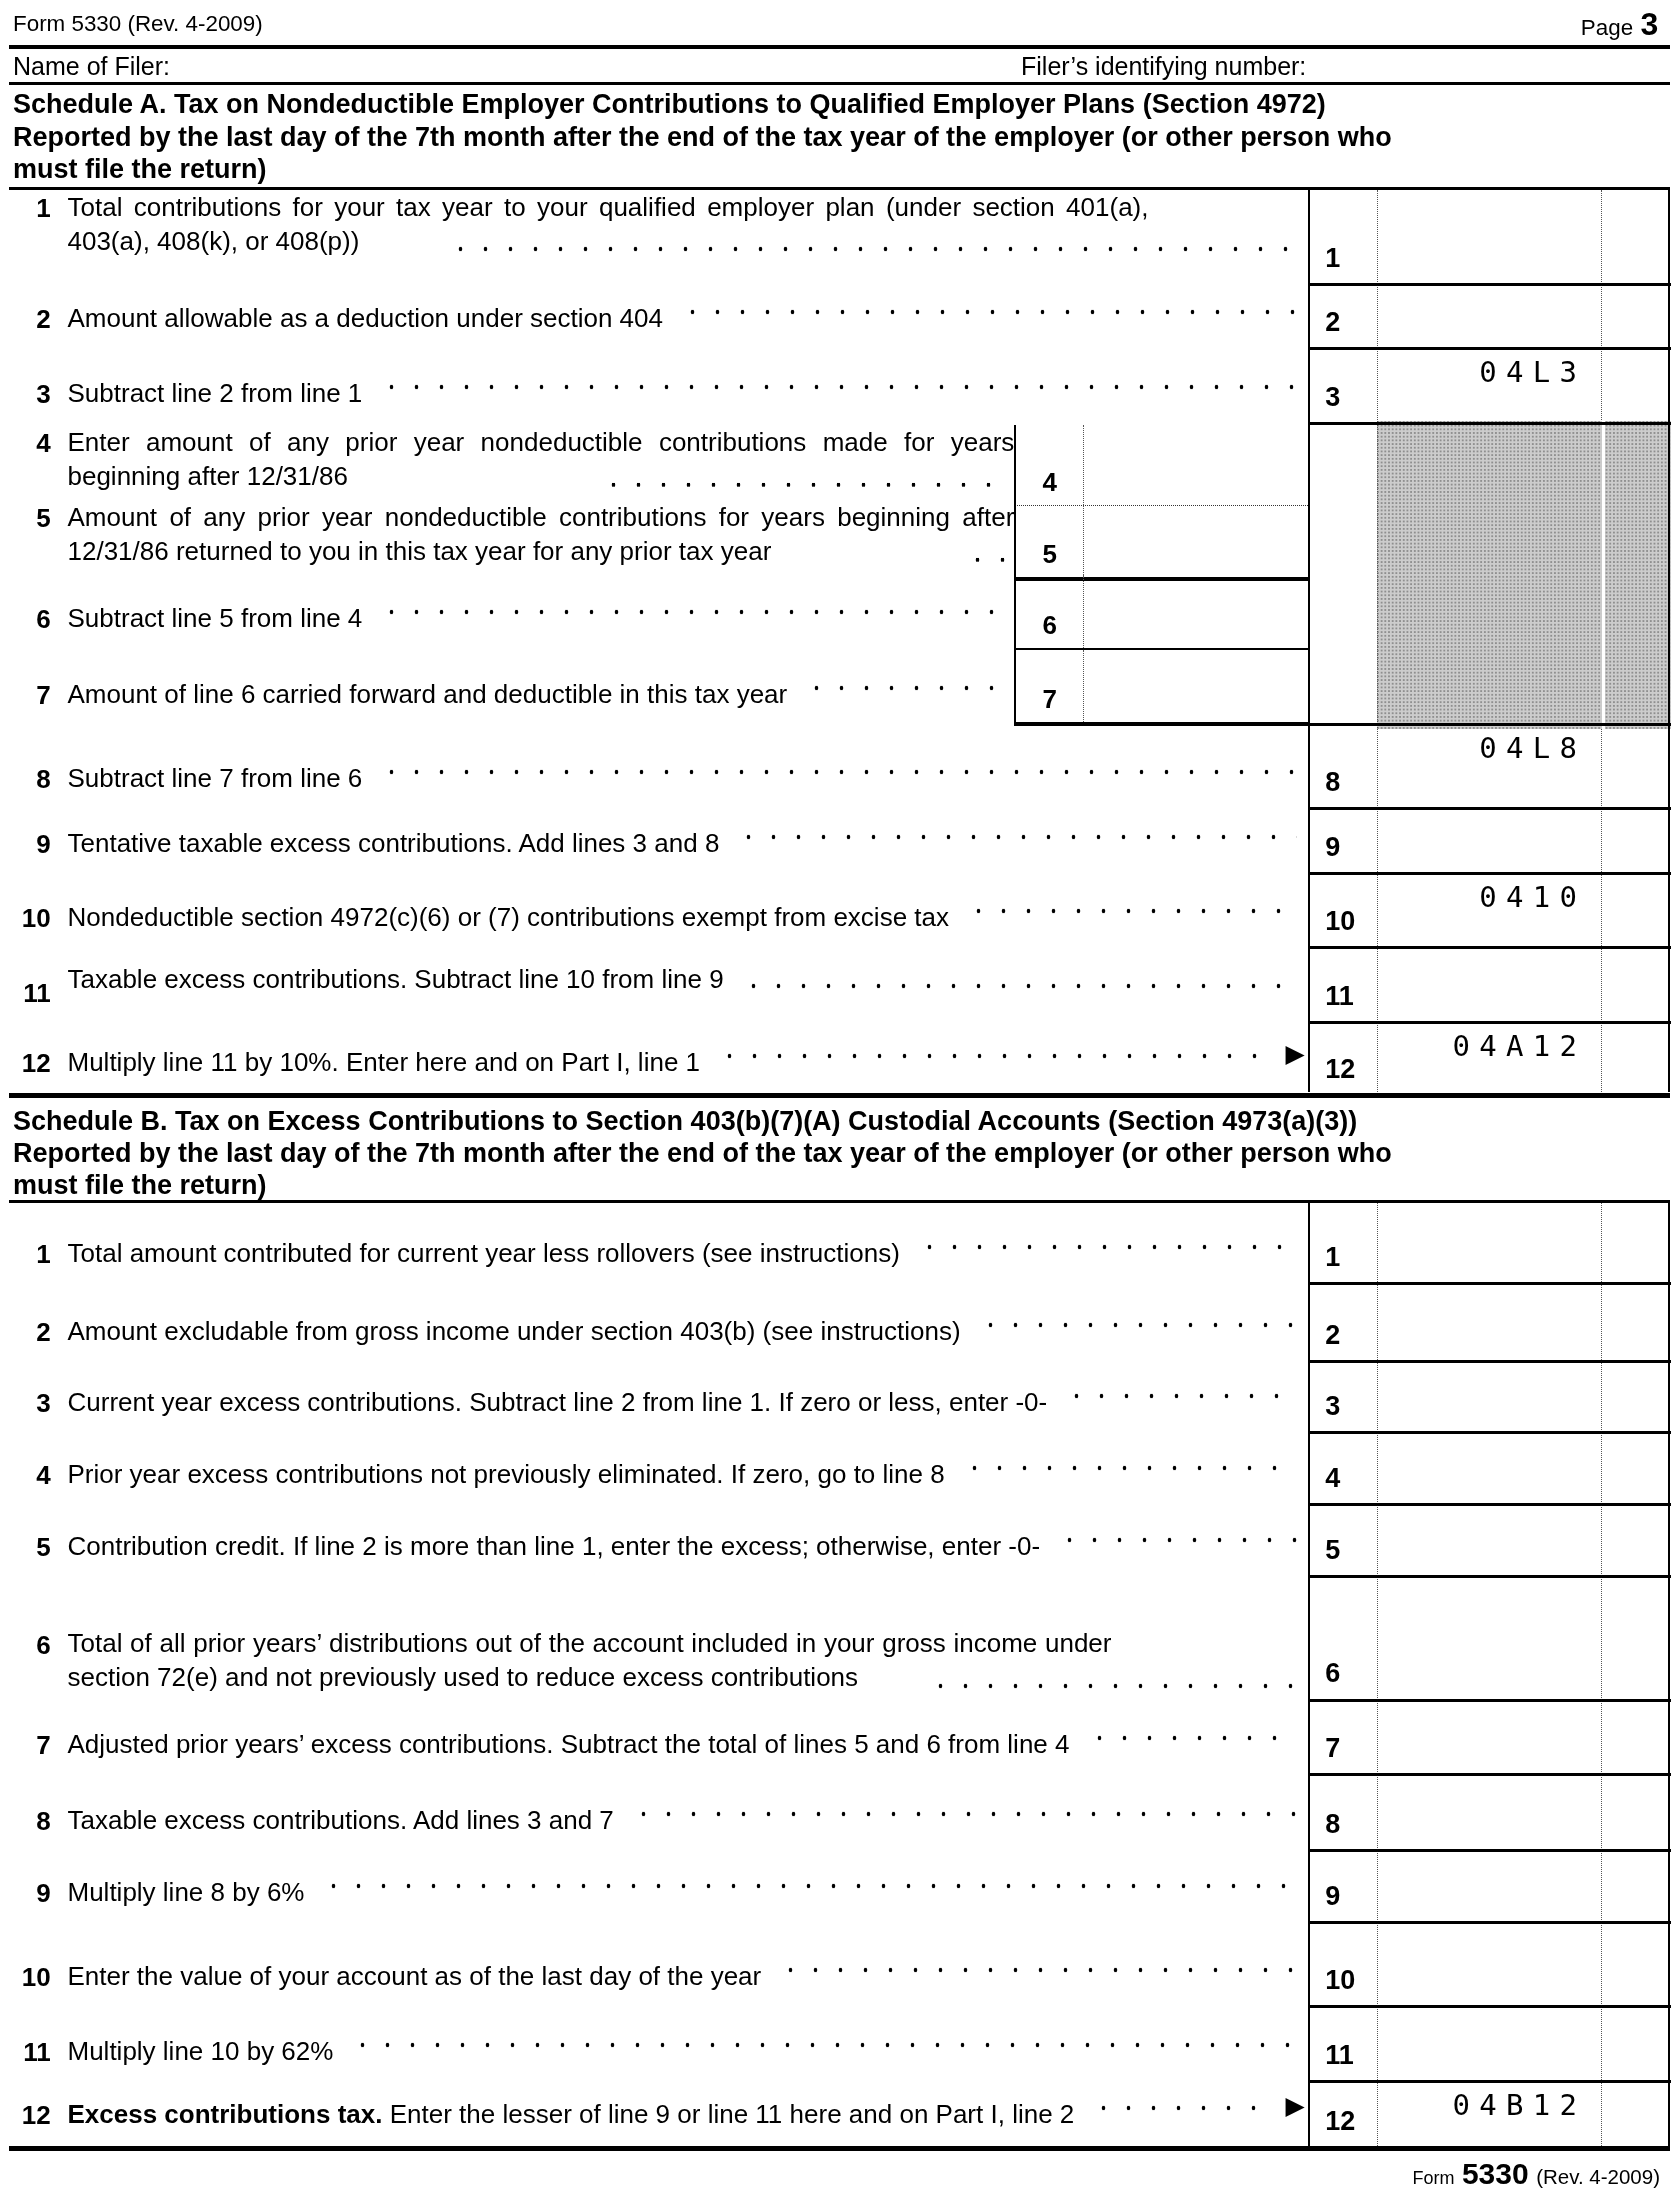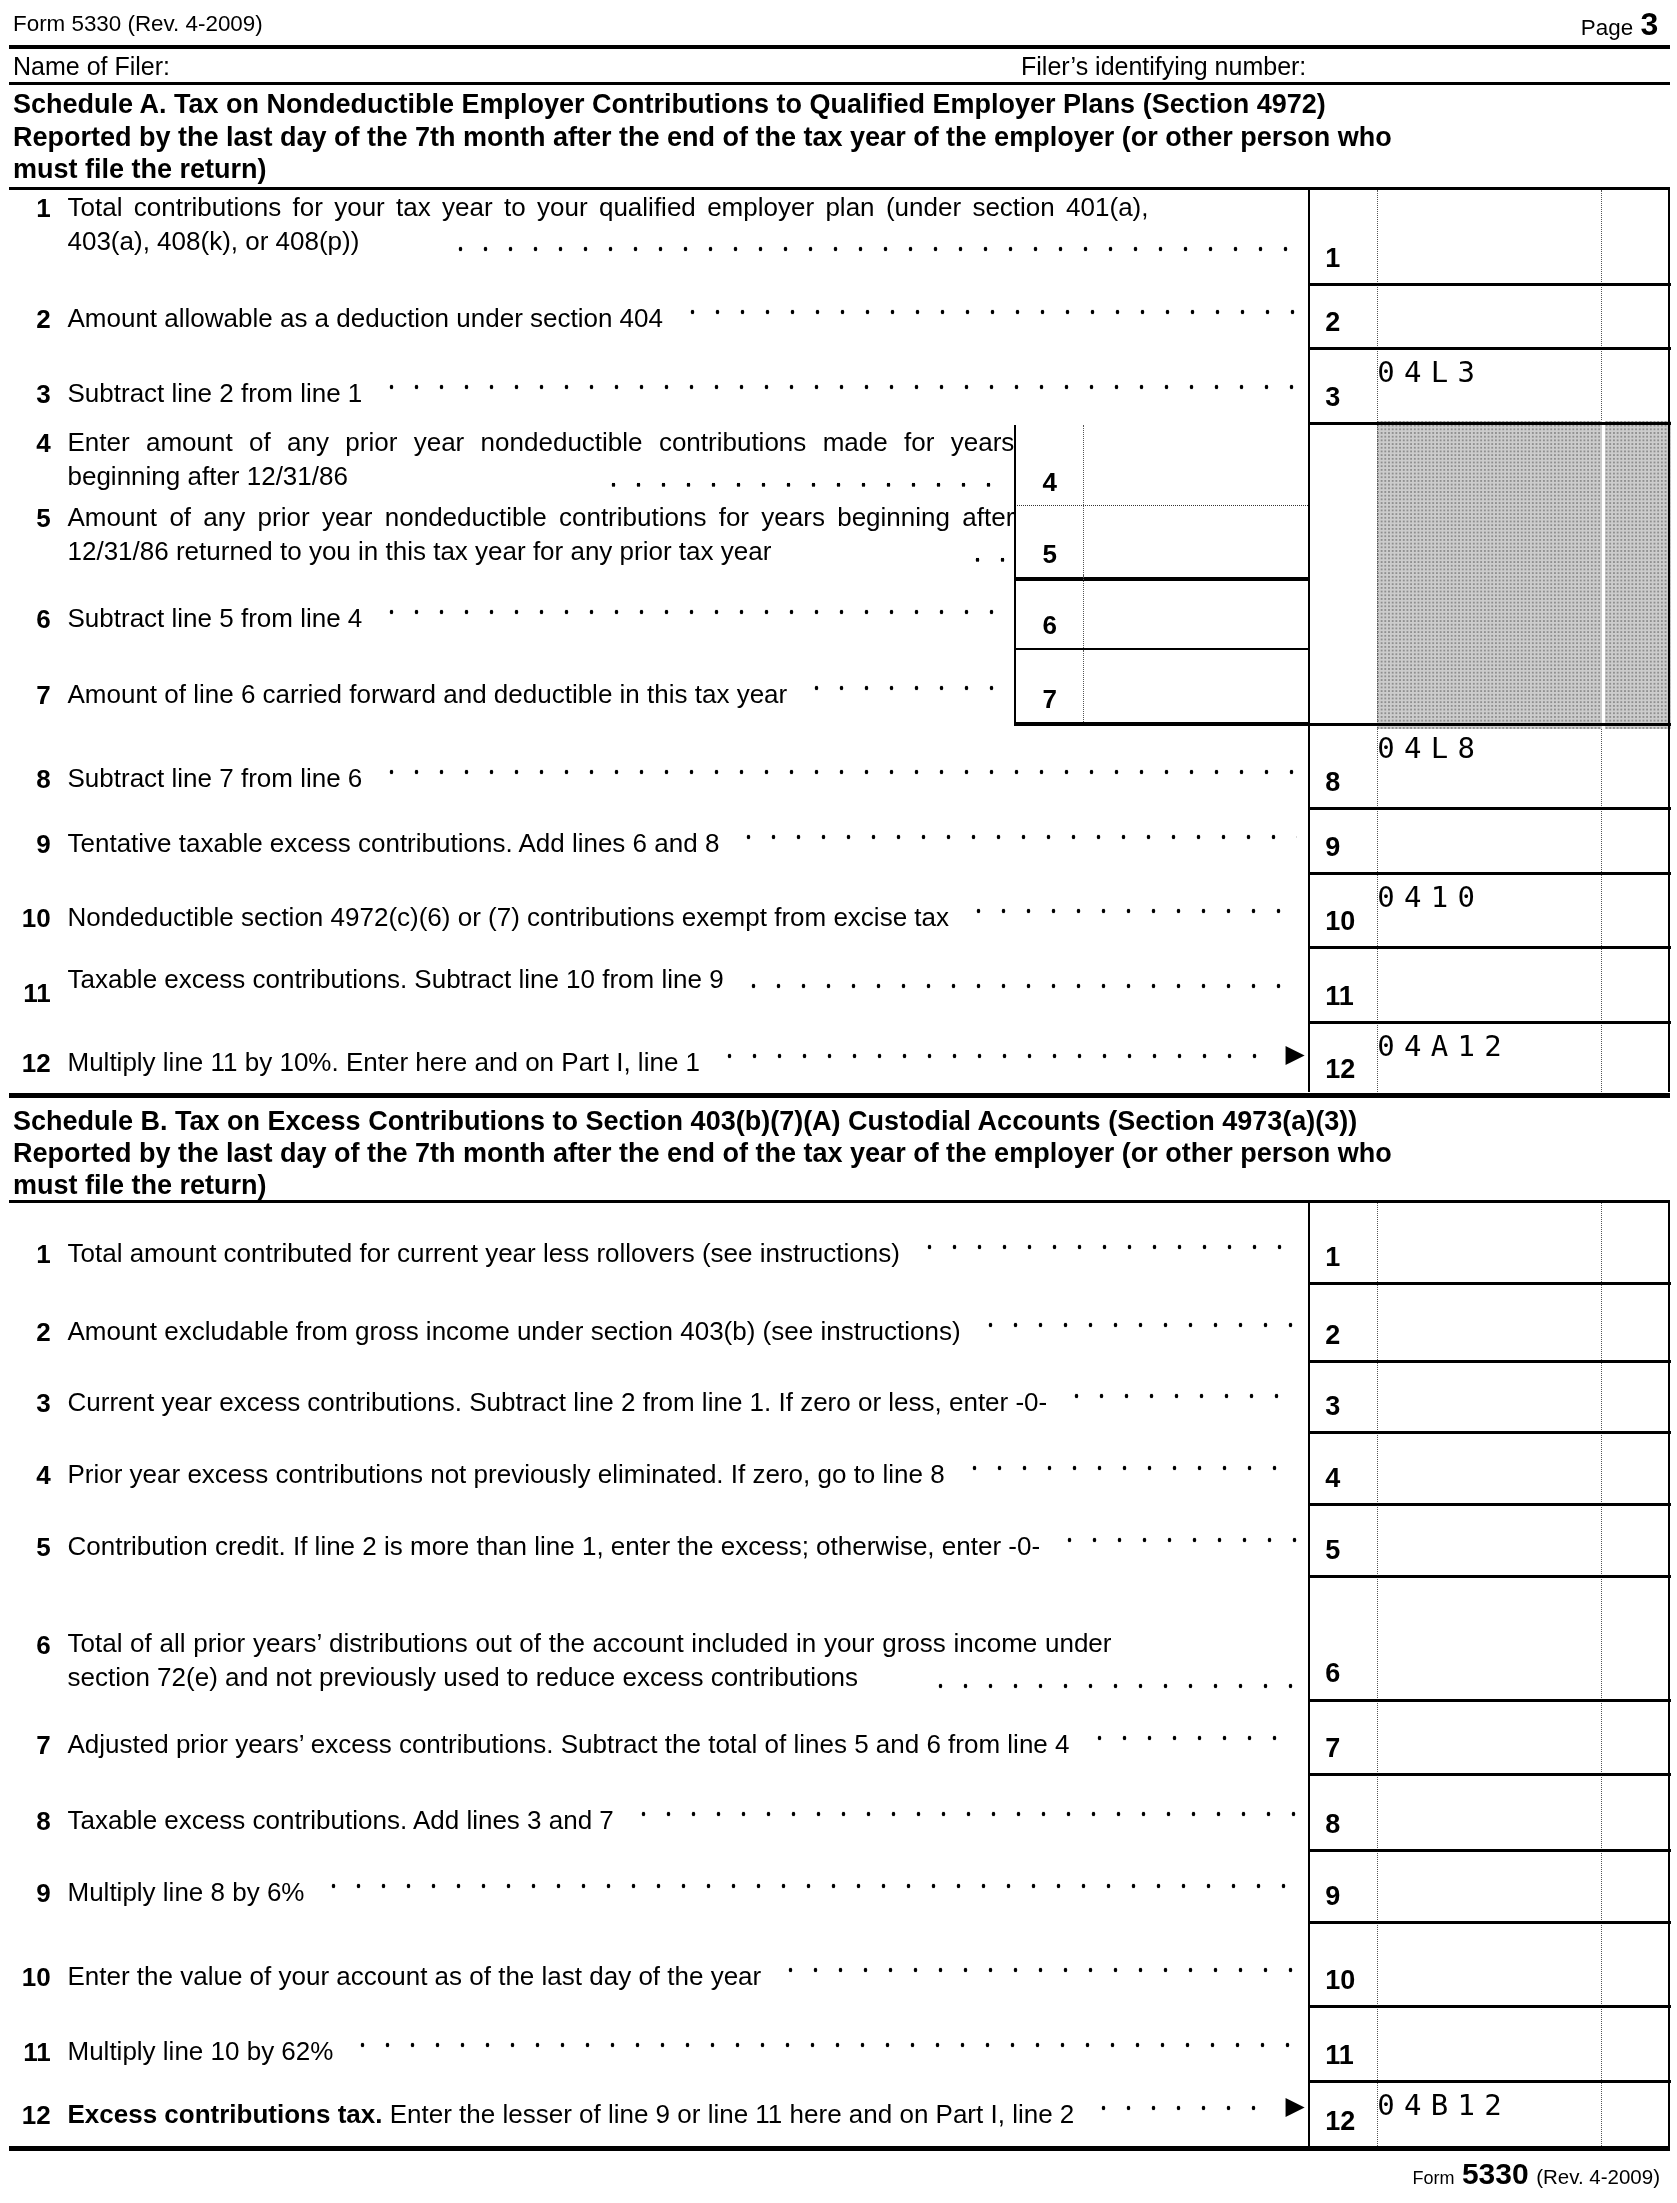--- a/index.html
+++ b/index.html
@@ -41,21 +41,21 @@
         background-image:radial-gradient(circle,#000 1.8px,rgba(0,0,0,0) 2.1px);
         background-size:25px 5.6px;background-repeat:repeat-x;background-position:left bottom;
         align-self:flex-end;}
   .lead-abs{position:absolute;height:5.6px;
         background-image:radial-gradient(circle,#000 1.8px,rgba(0,0,0,0) 2.1px);
         background-size:25px 5.6px;background-repeat:repeat-x;background-position:left bottom;}
   .arrow{font-size:25px;line-height:1;margin:0 3.7px 0 1.9px;align-self:flex-end;}
   .numbox{font-weight:bold;font-size:27px;display:flex;align-items:flex-end;
           padding:0 0 9.3px 17px;}
   .amount{position:relative;}
-  .code{position:absolute;top:4.7px;left:0;right:4px;text-align:left;
+  .code{position:absolute;top:4.7px;left:0;right:16px;text-align:right;
         font-family:"DejaVu Sans Mono",monospace;font-size:29px;letter-spacing:9.3px;}
   .rb > .numbox,.rb > .amount,.rb > .cents{border-bottom:3.7px solid #000;}
   .subbox{flex:0 0 292px;display:grid;grid-template-columns:67px 1fr;
           border-left:2.3px solid #000;}
   .subnum{font-weight:bold;font-size:26px;display:flex;align-items:flex-end;
           justify-content:center;padding-bottom:7.5px;}
   .subamt{border-left:1.9px dotted #555;}
   .sb-thin{border-bottom:1.9px dotted #333;}
   .sb-med{border-bottom:2.8px solid #000;}
   .sb-thick{border-bottom:4.2px solid #000;}
@@ -208,21 +208,21 @@
         <div class="numbox">8</div>
         <div class="amount">
           <span class="code">04L8</span>
         </div>
         <div class="cents"></div>
       </div>
       <div class="frow rb" style="height: 65px;">
         <div class="itemnum" style="padding-bottom: 15px;">9</div>
         <div class="desc">
           <div class="dinner" style="padding-bottom: 15px;">
-            <span class="txt">Tentative taxable excess contributions. Add lines 6 and 8</span>
+            <span class="txt">Tentative taxable excess contributions. Add lines 3 and 8</span>
             <span class="lead" style="margin-bottom: 20.5px;"></span>
           </div>
         </div>
         <div class="numbox">9</div>
         <div class="amount"></div>
         <div class="cents"></div>
       </div>
       <div class="frow rb" style="height: 74px;">
         <div class="itemnum" style="padding-bottom: 15px;">10</div>
         <div class="desc">

